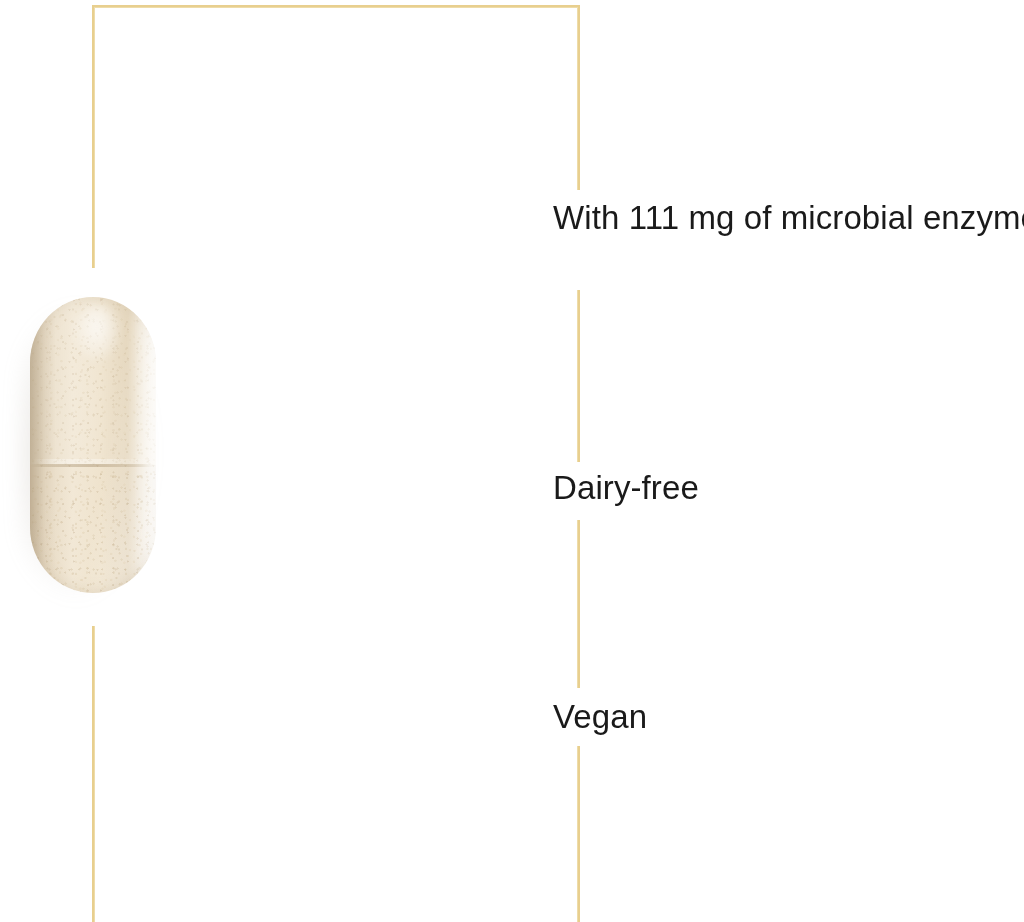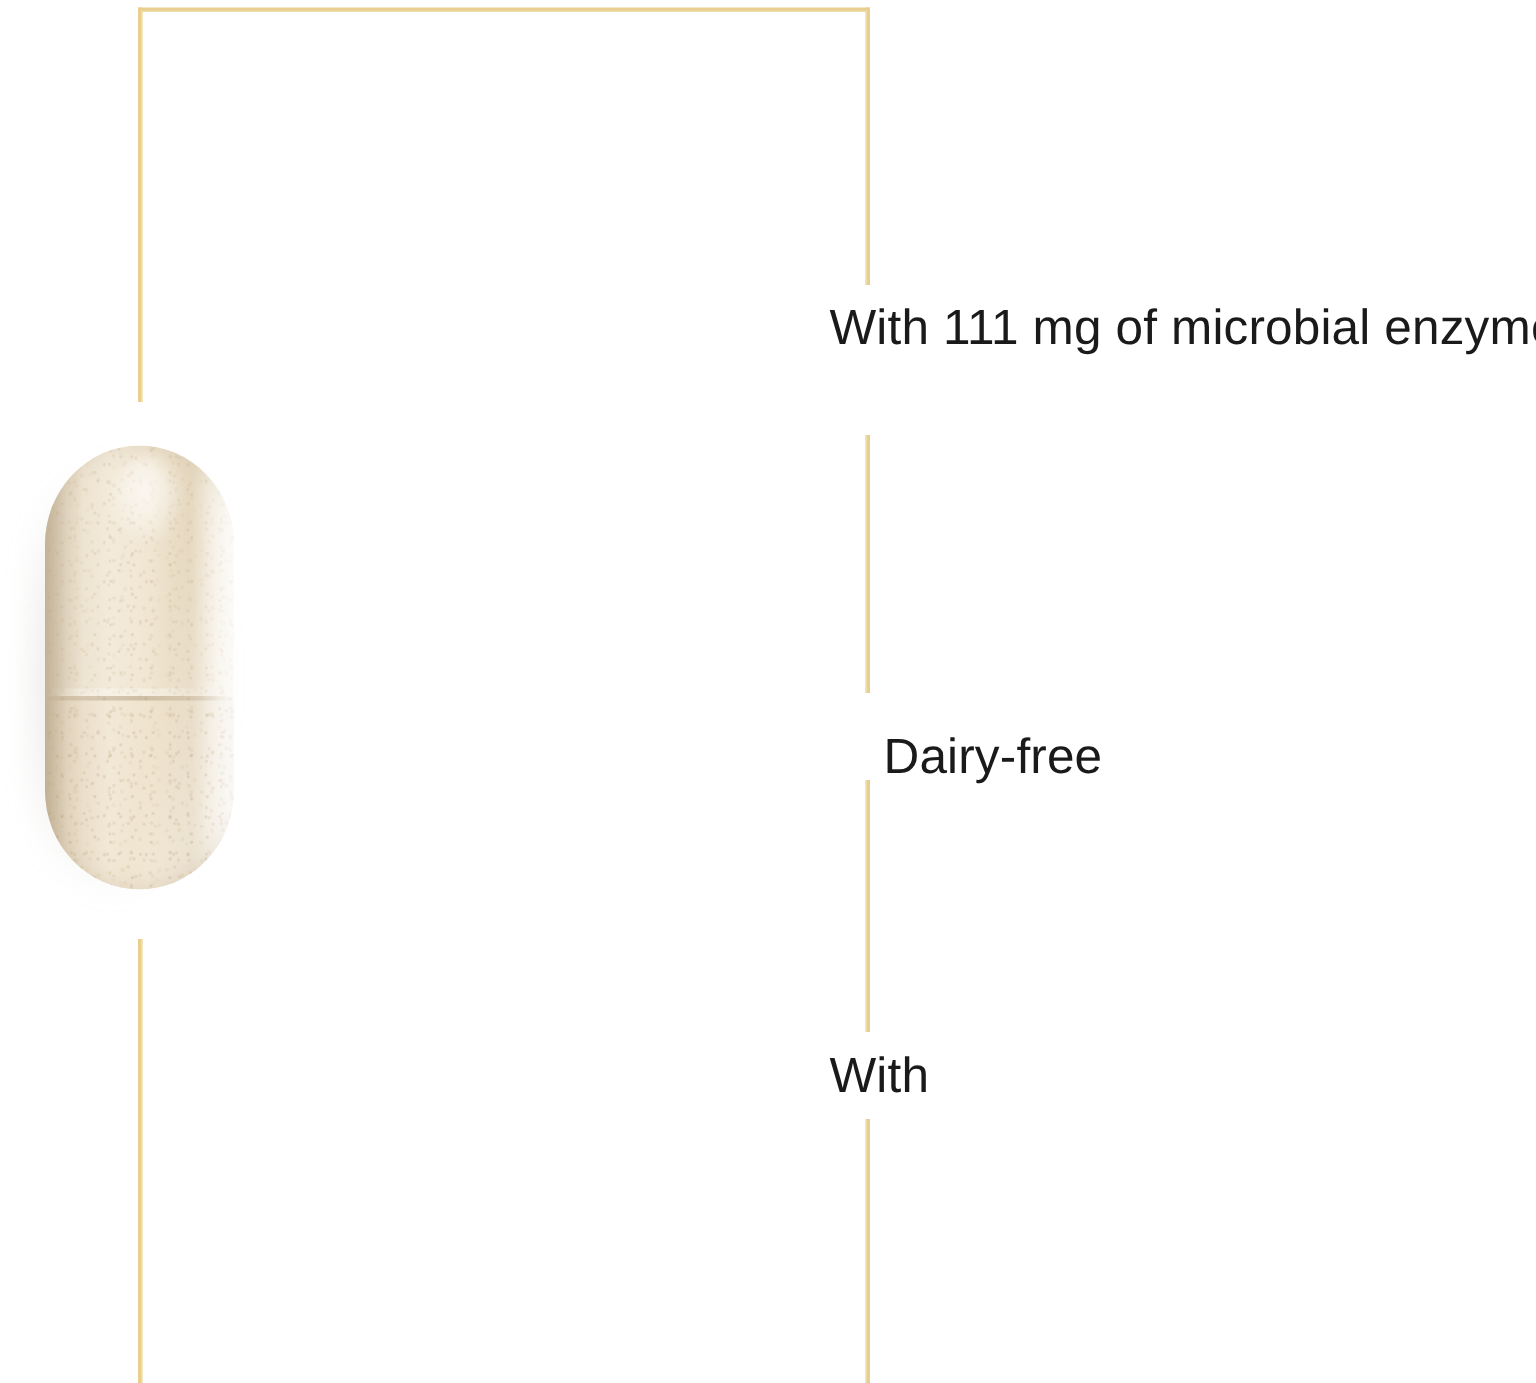--- a/index.html
+++ b/index.html
@@ -227,21 +227,21 @@
     left: 553px;
     color: #1a1a1a;
     font-family: "Liberation Sans", sans-serif;
     font-size: 33px;
     font-weight: 400;
     line-height: 1.33;
     letter-spacing: 0.1px;
     white-space: nowrap;
   }
   .benefit-1 { top: 196px; }
-  .benefit-2 { top: 482px; margin-left: 36px; }
+  .benefit-2 { top: 466px; }
   .benefit-3 { top: 695px; }
 </style>
 </head>
 <body>
 
 <div id="stage">
 
   <div class="frame"></div>
   <div class="frame-inner-glow"></div>
 
@@ -262,15 +262,15 @@
       <div class="capsule-gloss"></div>
     </div>
   </div>
 
   <div class="benefit benefit-1">
     <div>With 111 mg of microbial enzymes per serving</div>
   </div>
 
   <div class="benefit benefit-2">Dairy-free</div>
 
-  <div class="benefit benefit-3">With</div>
+  <div class="benefit benefit-3">Vegan</div>
 
 </div>
 
 </body></html>

